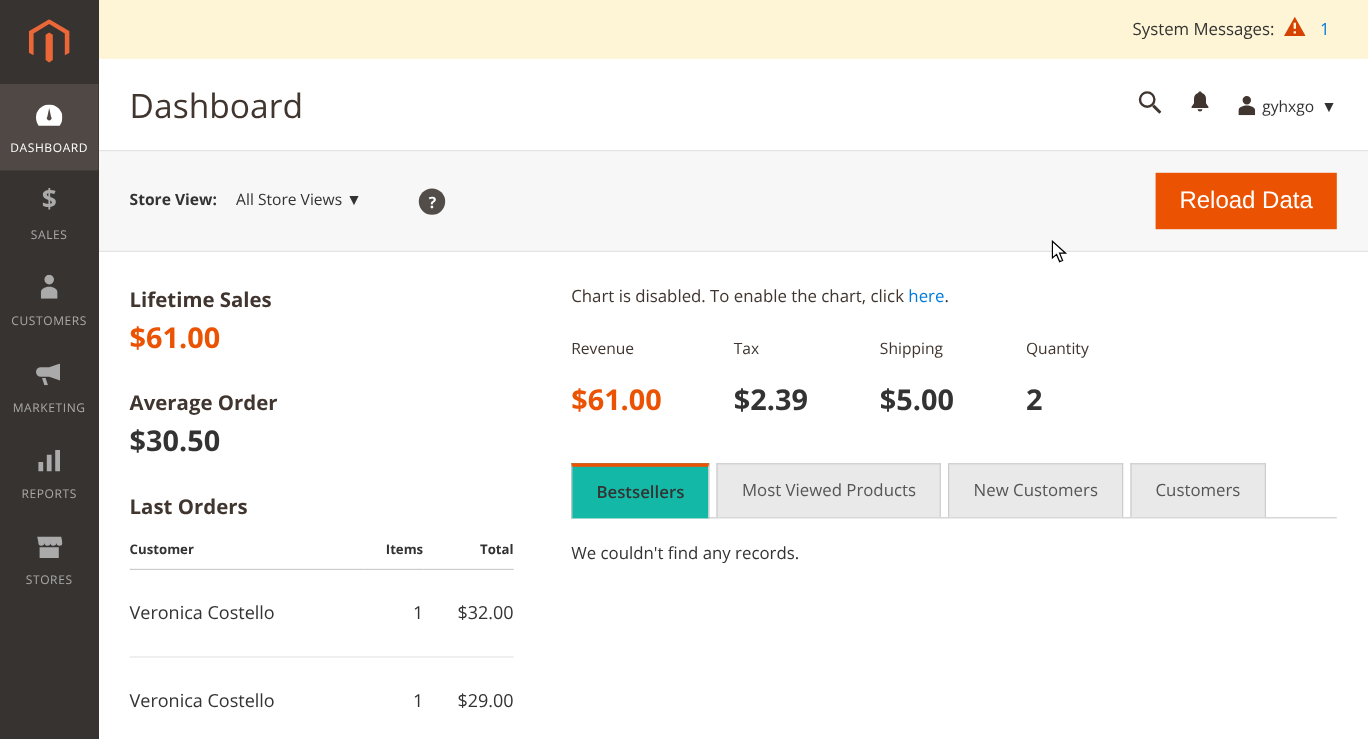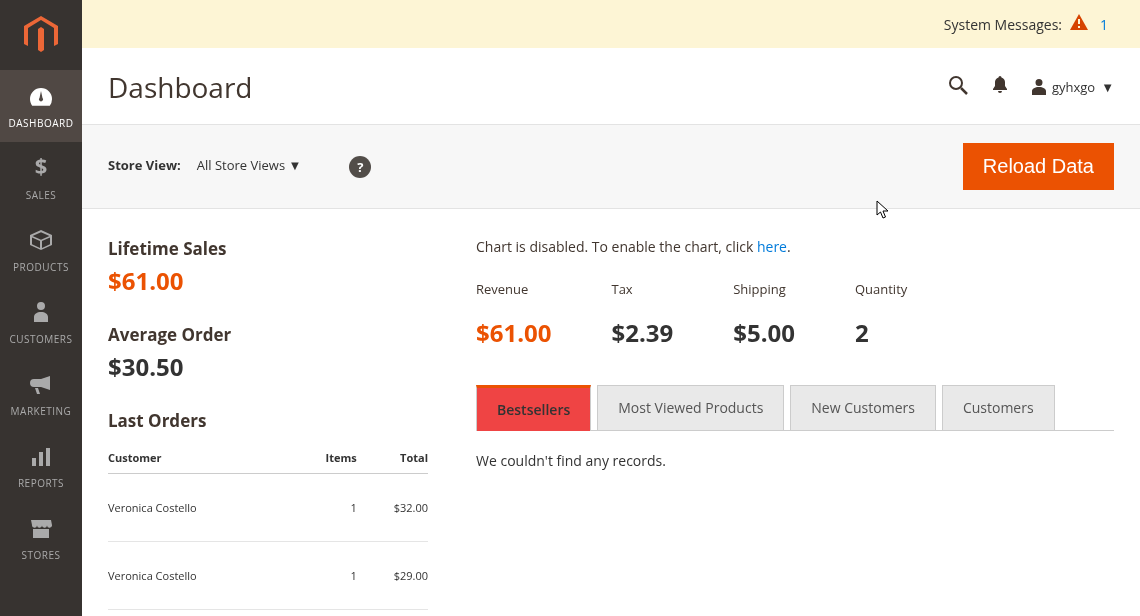--- a/index.html
+++ b/index.html
@@ -39,34 +39,34 @@
 .stat-block .title { font-size: 17px; font-weight: 700; color: #41362f; margin-bottom: 4px; }
 .stat-block .value { font-size: 24px; font-weight: 700; }
 .stat-block .value.orange { color: #eb5202; }
 
 .section-title { font-size: 17px; font-weight: 700; color: #41362f; margin-bottom: 10px; }
 .section-sub { font-size: 13px; color: #666; }
 
 .orders-table { width: 100%; border-collapse: collapse; }
 .orders-table th { text-align: left; font-size: 11px; font-weight: 700; padding: 8px 0; border-bottom: 1px solid #ccc; }
 .orders-table th:nth-child(2), .orders-table th:nth-child(3) { text-align: right; }
-.orders-table td { padding: 26px 0; border-bottom: 1px solid #e5e5e5; font-size: 11px; }
+.orders-table td { padding: 26px 0; border-bottom: 1px solid #e5e5e5; font-size: 15px; }
 .orders-table td:nth-child(2), .orders-table td:nth-child(3) { text-align: right; }
 
 .chart-note { font-size: 14px; color: #41362f; margin-bottom: 24px; }
 .chart-note a { color: #007bdb; text-decoration: none; }
 
 .metrics { display: flex; gap: 60px; margin-bottom: 36px; }
 .metric .label { font-size: 13px; color: #41362f; margin-bottom: 18px; }
 .metric .value { font-size: 24px; font-weight: 700; }
 .metric .value.orange { color: #eb5202; }
 
 .tabs { display: flex; gap: 6px; border-bottom: 1px solid #ccc; }
 .tab { padding: 12px 20px; background: #e9e9e9; border: 1px solid #ccc; border-bottom: none; cursor: pointer; font-size: 14px; color: #555; }
-.tab.active { background: #ef4444; border-top: 3px solid #eb5202; font-weight: 600; color: #333; margin-bottom: -1px; }
+.tab.active { background: #14b8a6; border-top: 3px solid #eb5202; font-weight: 600; color: #333; margin-bottom: -1px; }
 .tab-content { padding: 20px 0; font-size: 14px; color: #333; }
 
 .last-search, .top-search { margin-top: 28px; }
 
 .cursor { position: absolute; left: 876px; top: 200px; pointer-events: none; }
 </style>
 </head>
 <body>
 
 <div class="sidebar">
@@ -79,26 +79,20 @@
     <div class="icon"><svg width="22" height="18" viewBox="0 0 22 18">
           <path fill="#fff" d="M11 0a11 11 0 0 0-11 11c0 2.5.8 4.8 2.2 6.7h17.6A10.9 10.9 0 0 0 22 11 11 11 0 0 0 11 0zm0 3l1.5 7a2 2 0 1 1-3 0z"></path>
         </svg></div>
     <span>DASHBOARD</span>
   </div>
   <div class="nav-item">
     <div class="icon"><svg width="14" height="22" viewBox="0 0 14 22">
           <text x="7" y="18" text-anchor="middle" font-size="22" font-weight="bold" fill="#aaa">$</text>
         </svg></div>
     <span>SALES</span>
-  </div>
-  <div class="nav-item">
-    <div class="icon"><svg width="22" height="20" viewBox="0 0 22 20">
-          <path fill="#aaa" d="M11 0l11 5v10l-11 5-11-5V5zm0 2.2L2.5 6 11 9.8 19.5 6zM2 7.5v6.8l8 3.6V11zm18 0l-8 3.6v6.8l8-3.6z"></path>
-        </svg></div>
-    <span>PRODUCTS</span>
   </div>
   <div class="nav-item">
     <div class="icon"><svg width="14" height="20" viewBox="0 0 14 20">
           <path fill="#aaa" d="M7 0a4 4 0 1 1 0 8 4 4 0 0 1 0-8zm0 10c4 0 7 2 7 5v5H0v-5c0-3 3-5 7-5z"></path>
         </svg></div>
     <span>CUSTOMERS</span>
   </div>
   <div class="nav-item">
     <div class="icon"><svg width="22" height="18" viewBox="0 0 22 18">
           <path fill="#aaa" d="M20 0v14l-9-3H4a4 4 0 0 1 0-8h7zM5 12l2 6h3l-2-6z"></path>

